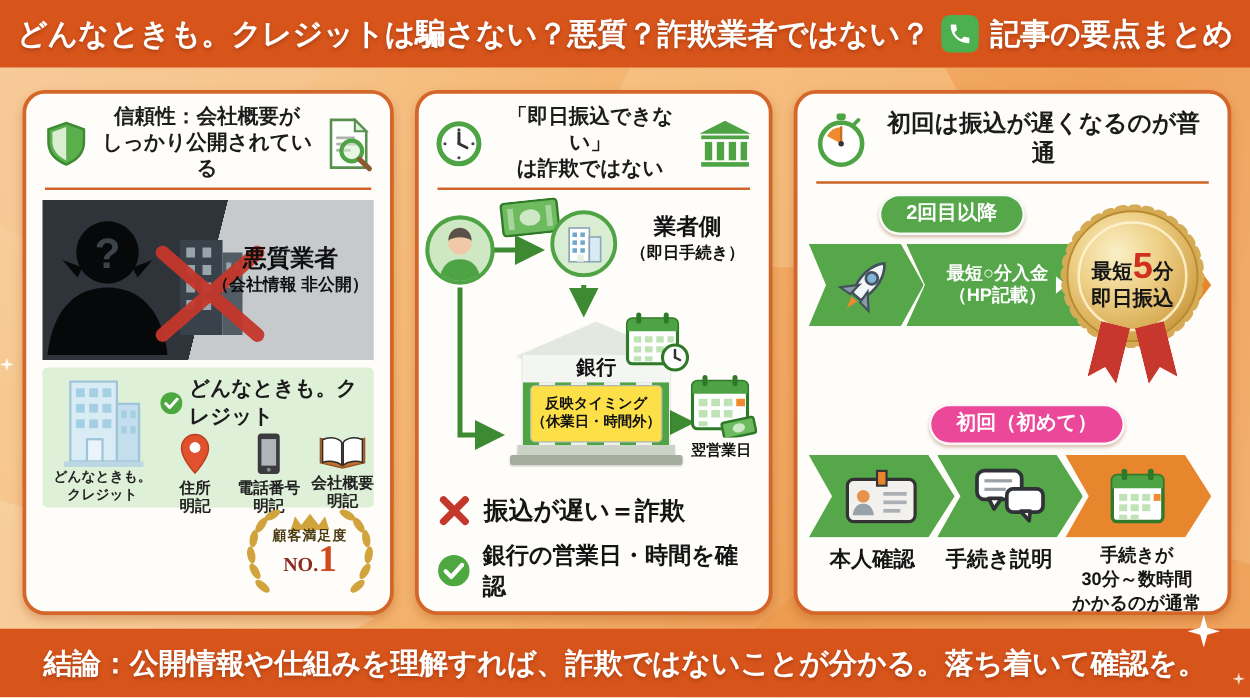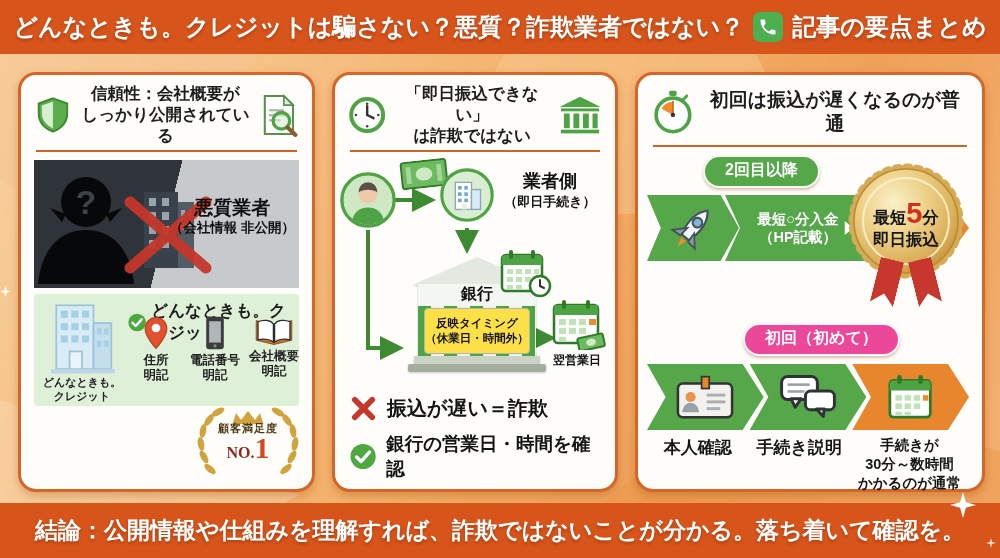--- a/index.html
+++ b/index.html
@@ -25,21 +25,21 @@
   .c3 .card-title{font-size:19px;}
   .divider{border-top:2.5px solid #CE6426;margin:4px 2px 8px;}
   
   .dark-panel{position:relative;height:128px;background:linear-gradient(104deg,#2E343A 0 50%,#C6CACD 50% 100%);overflow:hidden;}
   .bad-label{position:absolute;right:4px;top:36px;text-align:center;color:#101010;line-height:1.25;}
   .bad-name{font-size:19px;font-weight:bold;}
   .bad-note{font-size:13.5px;font-weight:bold;}
   .green-panel{position:relative;margin-top:6px;background:#DFF0D8;border-radius:4px;height:112px;}
   .company-label{position:absolute;left:0;top:82px;width:96px;text-align:center;font-weight:bold;font-size:11px;line-height:1.2;color:#222;}
   .good-head{position:absolute;left:94px;top:6px;display:flex;align-items:center;gap:5px;font-weight:bold;font-size:16.5px;color:#1b1b1b;}
-  .good-items{position:absolute;left:96px;top:22px;display:flex;gap:7px;}
+  .good-items{position:absolute;left:96px;top:52px;display:flex;gap:7px;}
   .good-item{width:52px;display:flex;flex-direction:column;align-items:center;gap:3px;}
   .good-item .ilabel{font-size:12.5px;font-weight:bold;text-align:center;line-height:1.15;color:#222;}
   .badge{position:absolute;right:8px;bottom:6px;width:112px;height:84px;}
   .badge-text{position:absolute;left:0;right:0;top:22px;text-align:center;}
   .badge-top{font-size:11px;font-weight:bold;color:#4A3A10;letter-spacing:1px;}
   .badge-no{font-family:"Liberation Serif","DejaVu Serif",serif;font-weight:bold;color:#8B2B1E;font-size:16px;}
   .badge-rank{font-family:"Liberation Serif","DejaVu Serif",serif;font-weight:bold;color:#D2491F;font-size:30px;line-height:.8;}
   
   .diagram{position:relative;height:226px;margin-top:2px;}
   .abs{position:absolute;}

